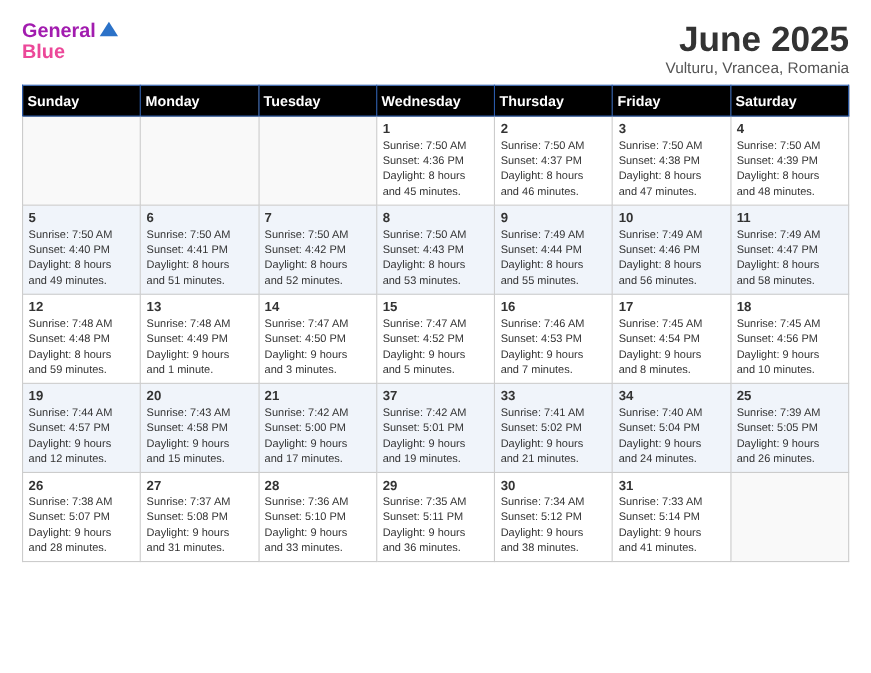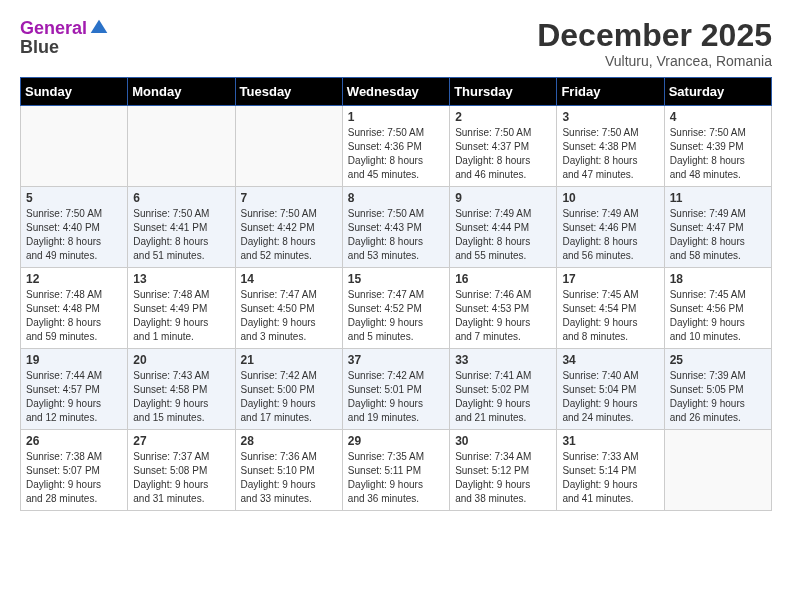--- a/index.html
+++ b/index.html
@@ -22,21 +22,21 @@
     }
     .logo-text-general {
       font-size: 18px;
       font-weight: bold;
       color: #a21caf;
       line-height: 1;
     }
     .logo-text-blue {
       font-size: 18px;
       font-weight: bold;
-      color: #404040;
+      color: #ec4899;
       line-height: 1;
     }
     .logo-icon {
       width: 20px;
       height: 20px;
       margin-left: 2px;
     }
     .title-block {
       text-align: right;
     }
@@ -105,21 +105,21 @@
         <svg class="logo-icon" viewBox="0 0 24 24">
           <polygon points="12,2 22,18 2,18" fill="#2b72c8"></polygon>
         </svg>
       </div>
       <div>
         <span class="logo-text-blue">Blue</span>
       </div>
     </div>
   </div>
   <div class="title-block">
-    <div class="month-title">December 2025</div>
+    <div class="month-title">June 2025</div>
     <div class="location-subtitle">Vulturu, Vrancea, Romania</div>
   </div>
 </div>
 
 <div class="calendar-wrapper">
   <table>
     <thead>
       <tr>
       <th>Sunday</th>
           <th>Monday</th>

